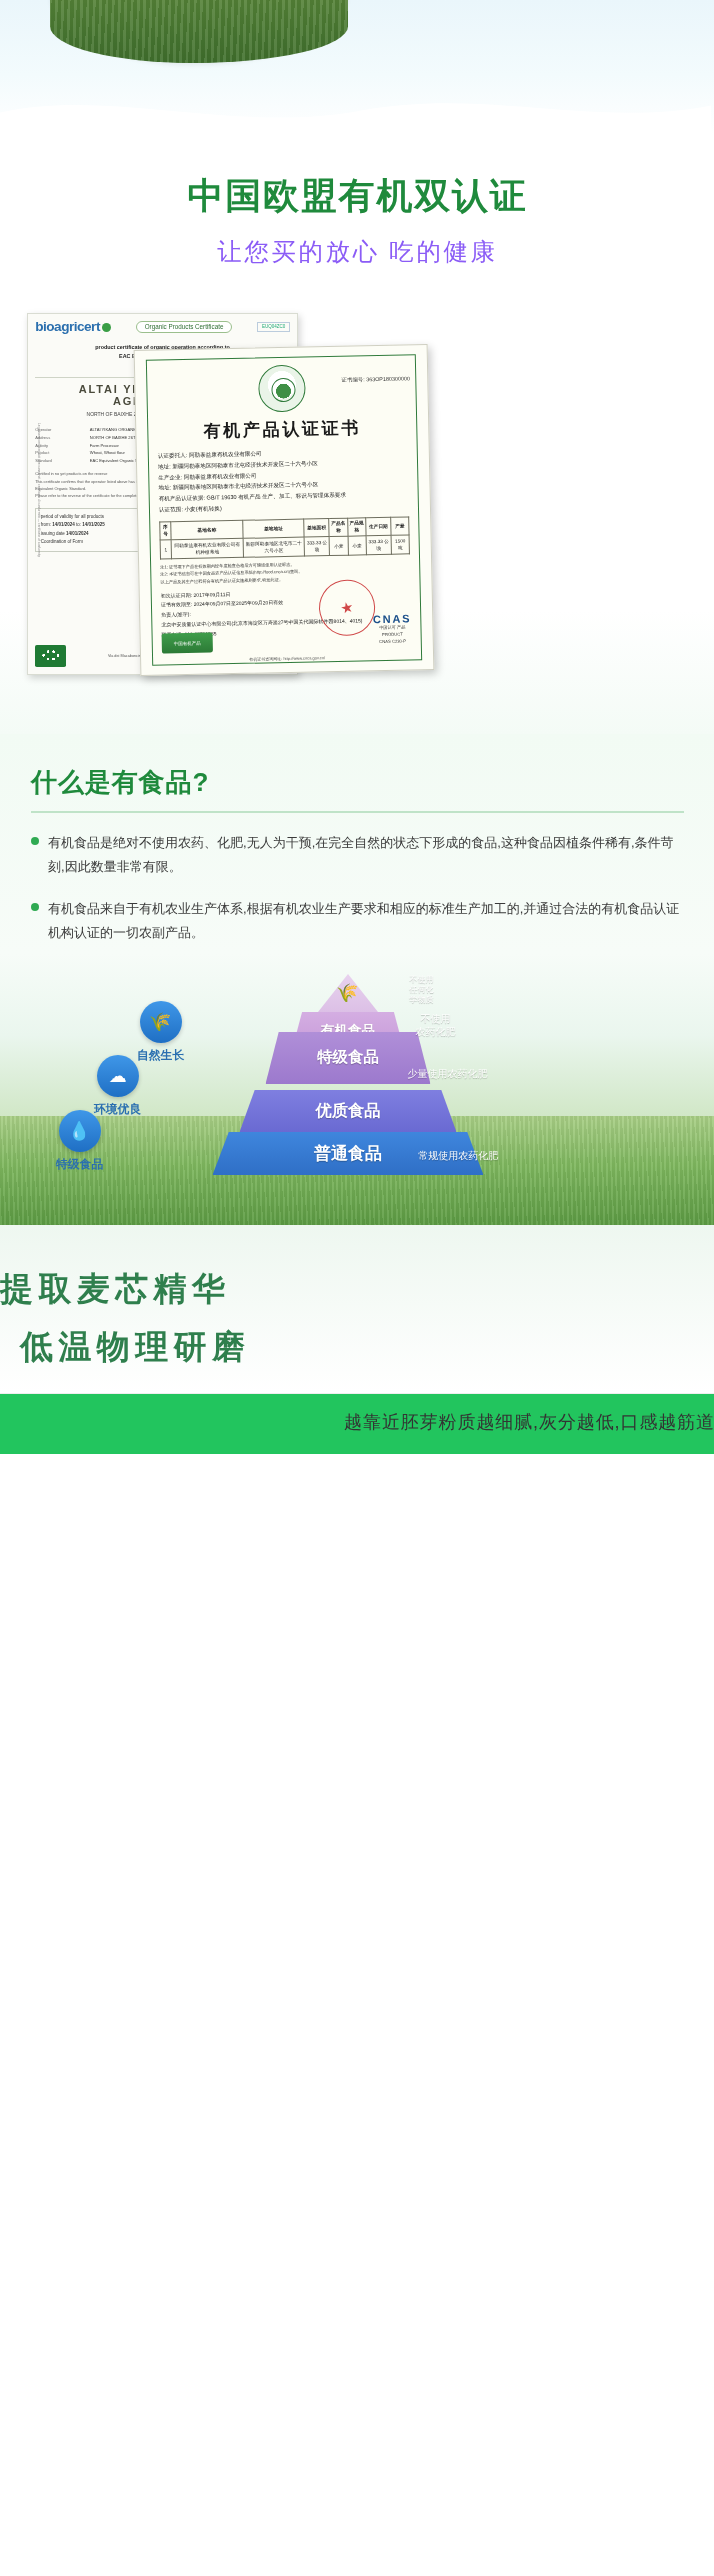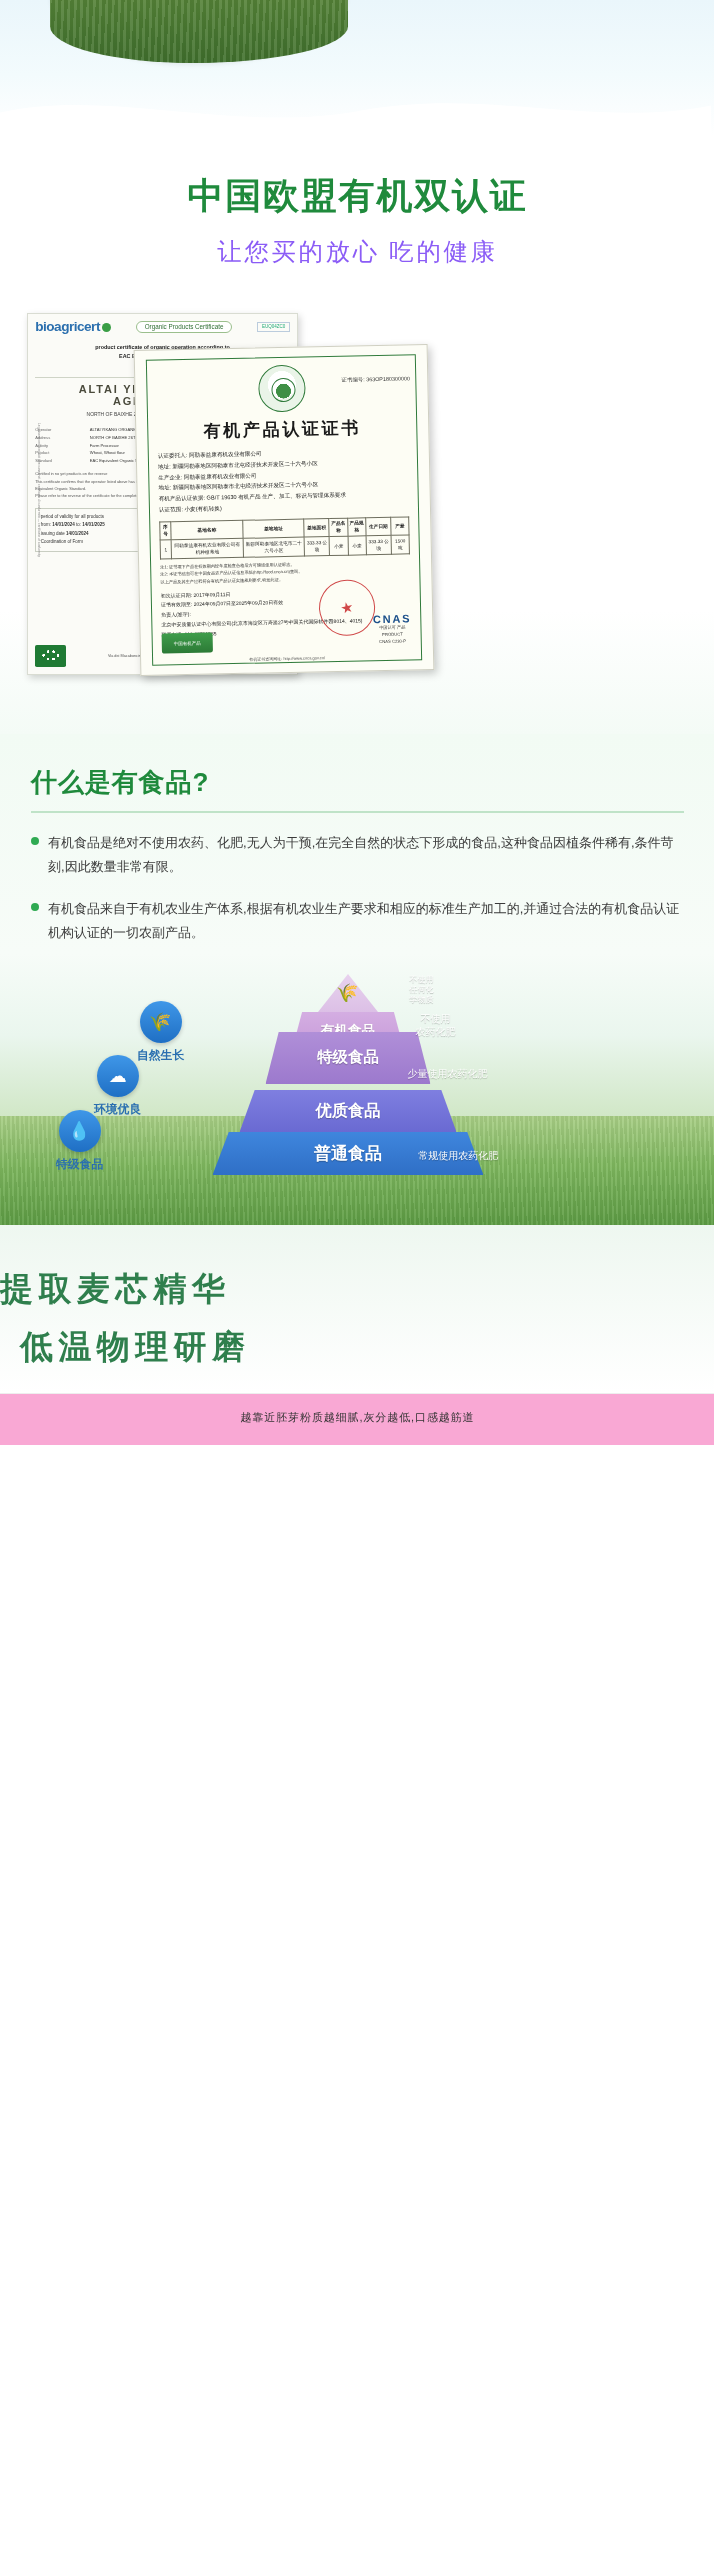--- a/index.html
+++ b/index.html
@@ -310,25 +310,25 @@
   .extract {
     background: linear-gradient(180deg,#eef7f0 0%, #ffffff 100%);
     padding: 42px 0 23.5px;
     text-align: left;
   }
   .extract .l1, .extract .l2 {
     font-size: 33px; letter-spacing: 5.4px; color: #2f7f4d; font-weight: bold;
   }
   .extract .l2 { margin-top: 12.7px; padding-left: 20px; }
   .footer-strip {
-    background: #f9a8d4;
+    background: #22c55e;
     border-top: 0.9px solid #eee;
     padding: 16.3px 0 20px;
-    text-align: center;
-    font-size: 11px;
+    text-align: right;
+    font-size: 18px;
     color: #333;
     letter-spacing: 0.9px;
   }
 </style>
 </head>
 <body>
 
 <div class="page">
 
   <div class="hero">

